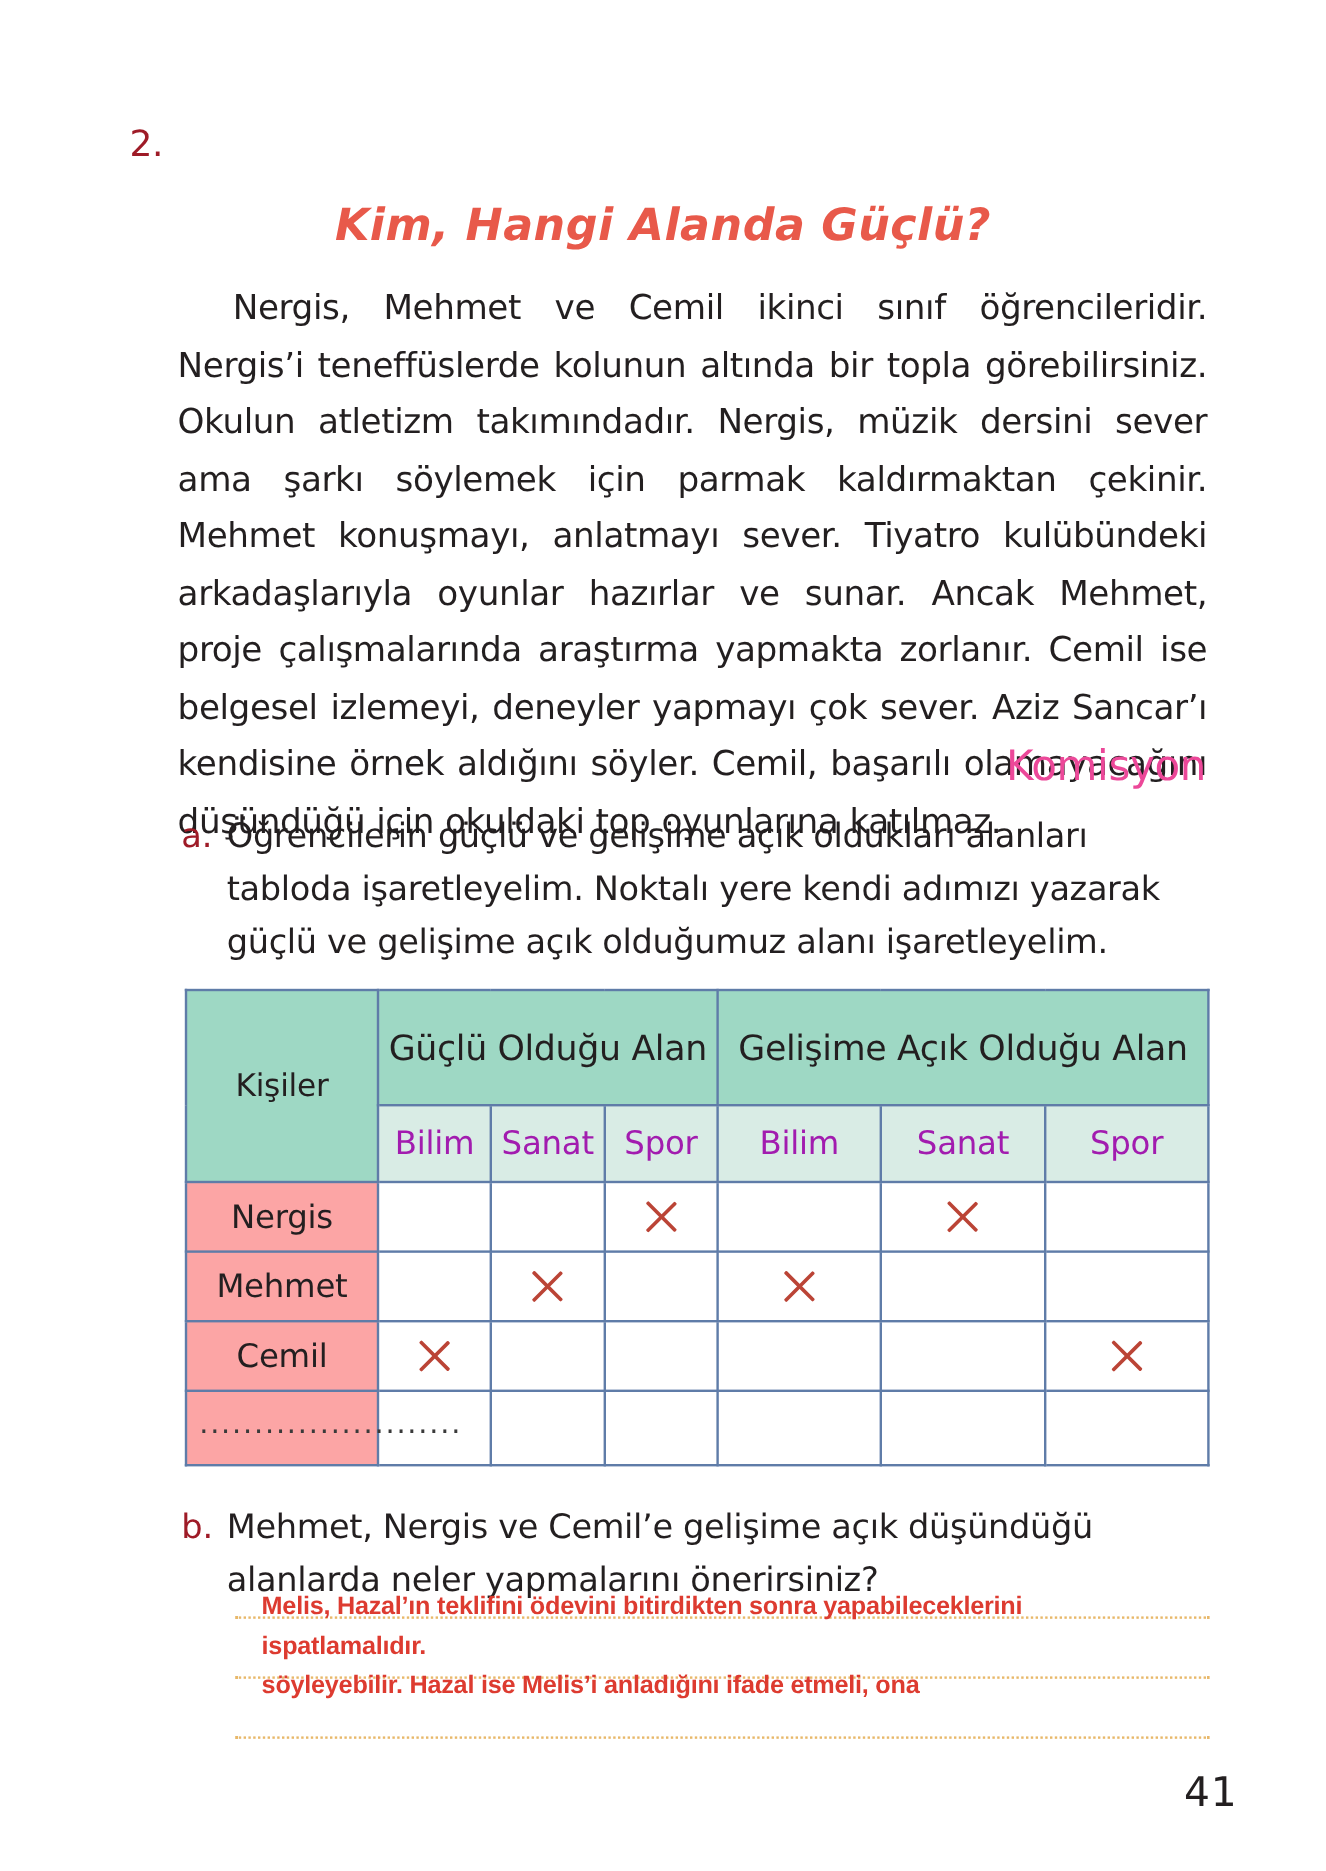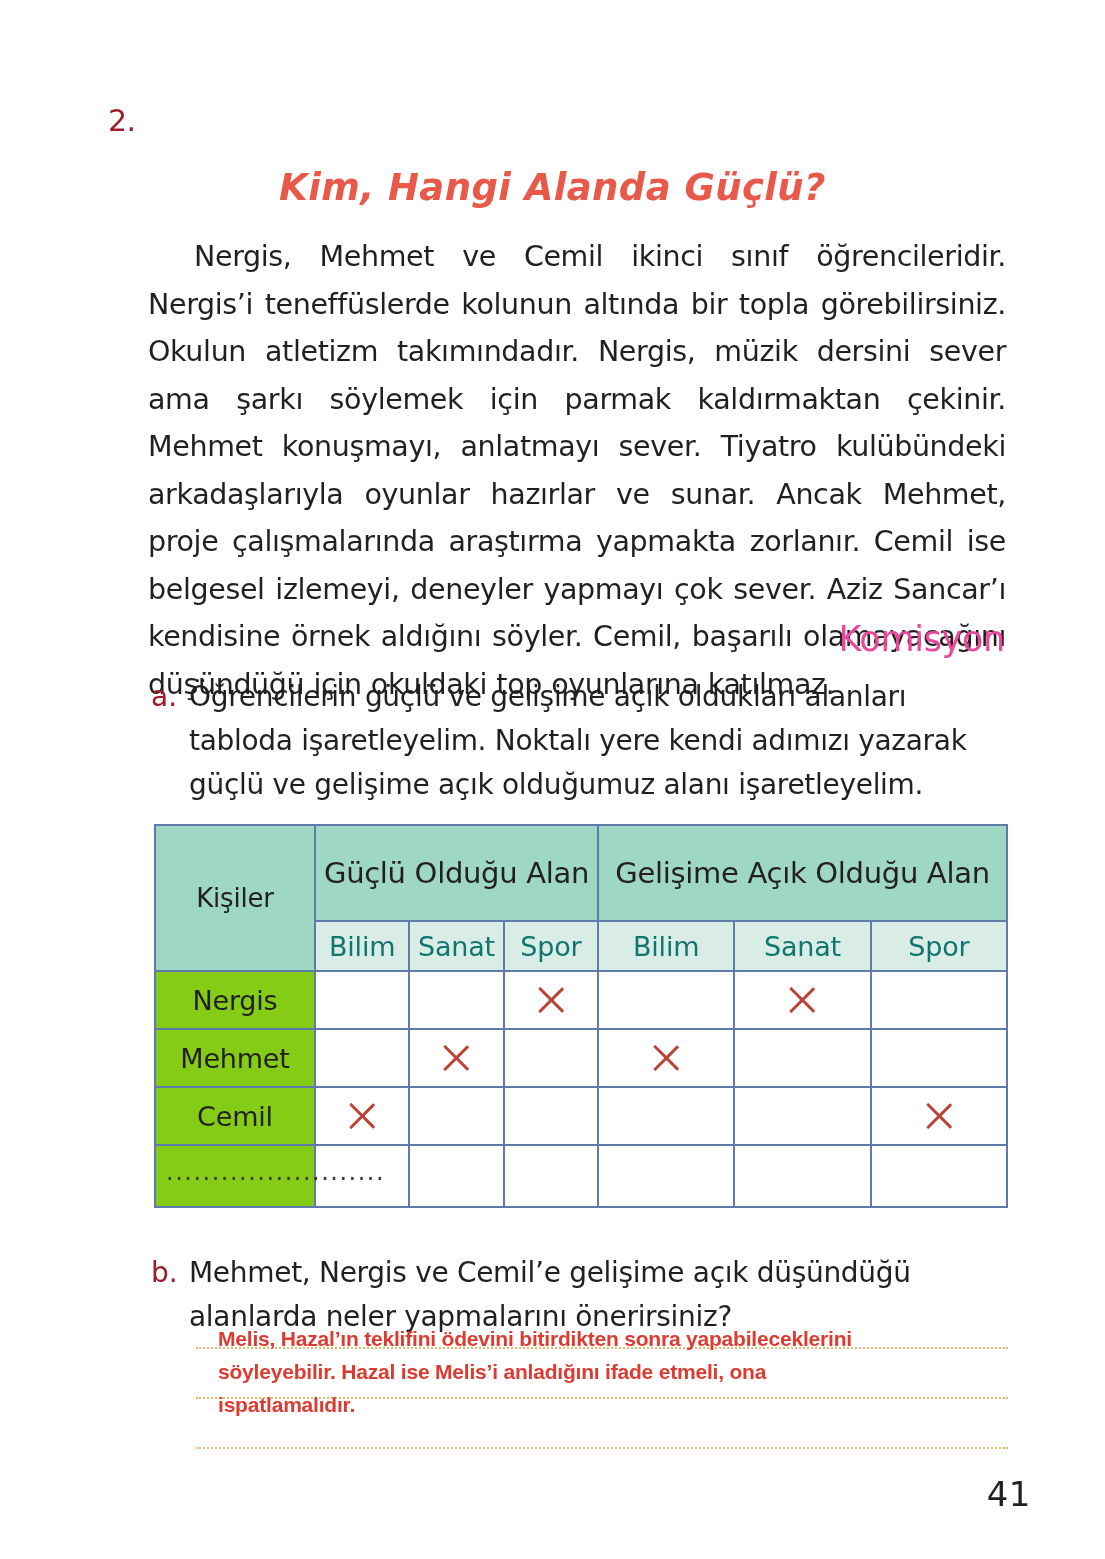--- a/index.html
+++ b/index.html
@@ -125,39 +125,39 @@
   }
   .skills-table td, .skills-table th {
     border: 2px solid #5f7ca8;
     padding: 0;
     text-align: center;
     vertical-align: middle;
     font-weight: normal;
   }
   .hdr-dark { background: #9ed8c4; }
   .hdr-light { background: #d9ece5; }
-  .cell-label { background: #84cc16; }
+  .cell-label { background: #fca5a5; }
 
   .th-persons {
     font-size: 26px;
     color: #231f20;
     letter-spacing: -0.2px;
   }
   .th-group {
     font-size: 29px;
     line-height: 36px;
     color: #231f20;
     letter-spacing: -0.3px;
     height: 96px;
   }
   .th-sub {
     font-size: 27px;
-    color: #0f766e;
+    color: #a21caf;
     letter-spacing: -0.2px;
-    height: 50px;
+    height: 64px;
   }
   .row-label {
     text-align: left;
     padding-left: 14px;
     font-size: 27px;
     color: #231f20;
     letter-spacing: -0.2px;
     height: 58px;
   }
   .mark-cell { background: #ffffff; height: 58px; }
@@ -328,20 +328,20 @@
   </div>
 
   <div class="answer-area">
     <div class="answer-lines">
       <i></i>
       <i></i>
       <i></i>
     </div>
     <div class="answer-text">
       <div>Melis, Hazal’ın teklifini ödevini bitirdikten sonra yapabileceklerini</div>
+      <div>ispatlamalıdır.</div>
       <div>söyleyebilir. Hazal ise Melis’i anladığını ifade etmeli, ona</div>
-      <div>ispatlamalıdır.</div>
     </div>
   </div>
 
   <div class="page-number">41</div>
 
 </div>
 
 </body></html>

